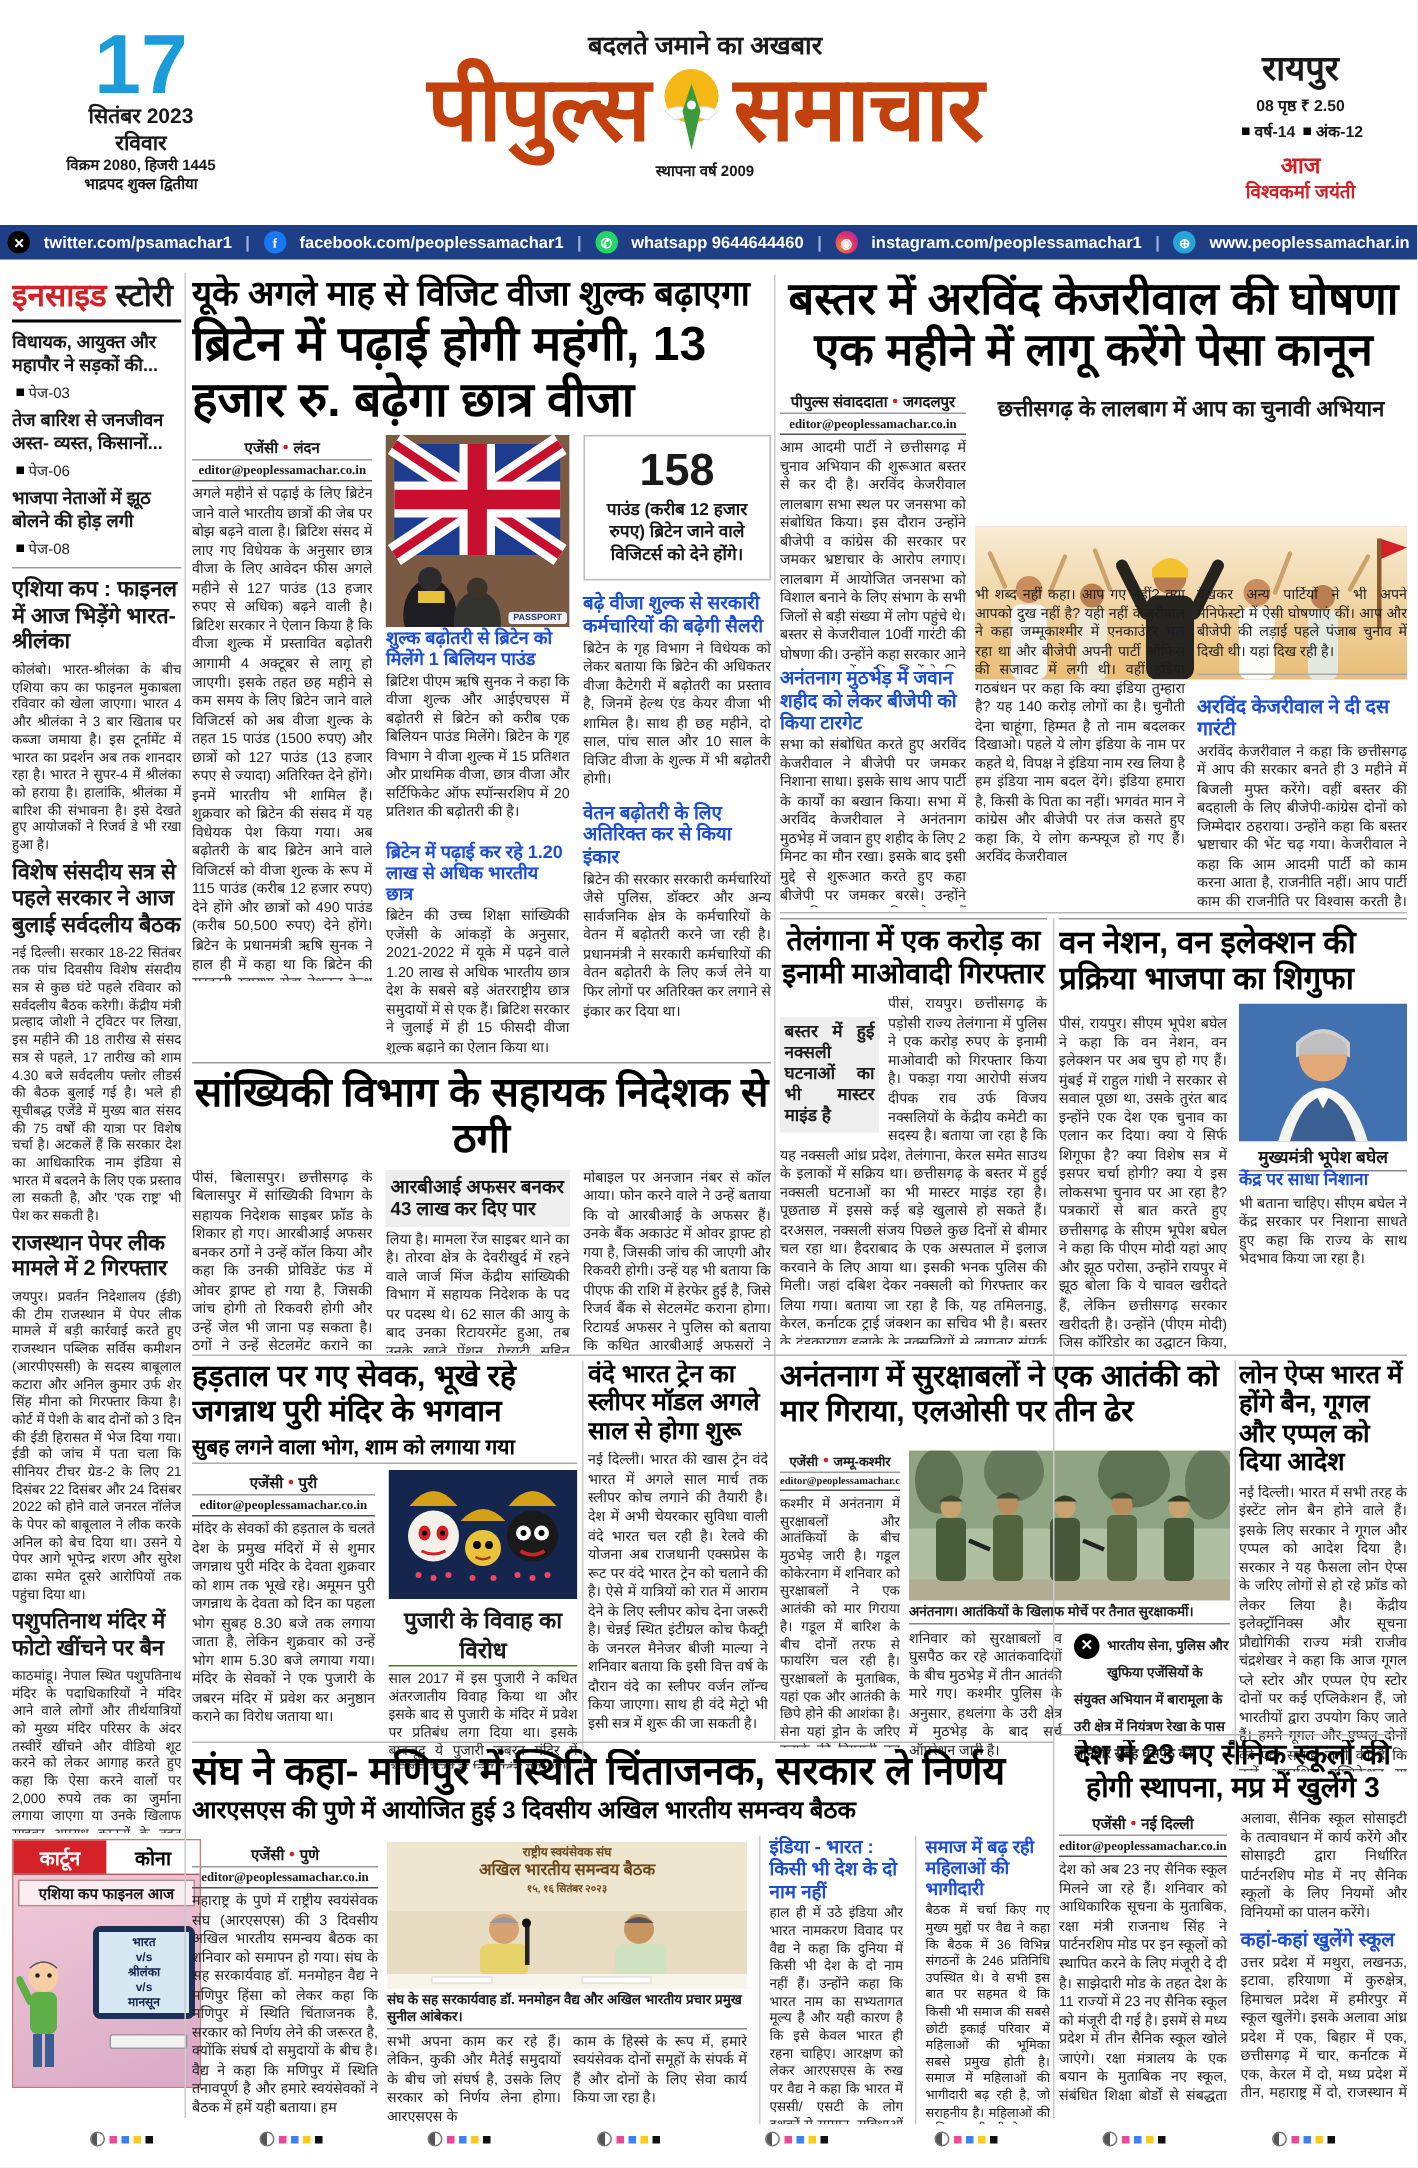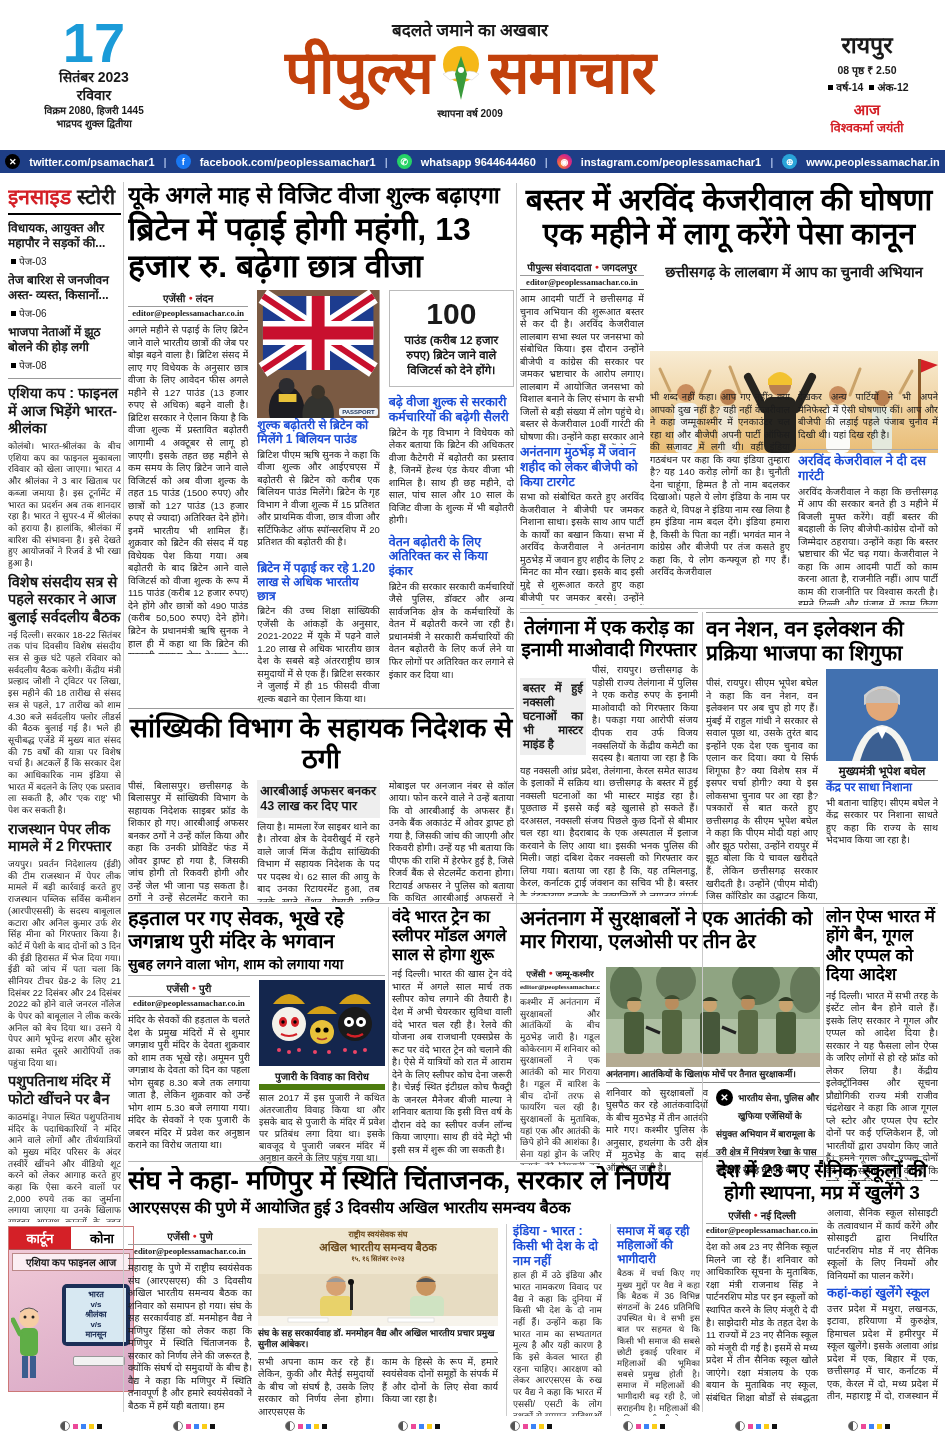--- a/index.html
+++ b/index.html
@@ -209,21 +209,21 @@
           </svg>
           <span style="position:absolute;right:2px;bottom:2px;background:#eef2f7;color:#21365e;font-size:6px;font-weight:bold;padding:1px 3px;border-radius:2px">PASSPORT</span>
         </div>
         <div class="subh" style="font-size:12px">शुल्क बढ़ोतरी से ब्रिटेन को मिलेंगे 1 बिलियन पाउंड</div>
         <div class="b" style="height:112px">ब्रिटिश पीएम ऋषि सुनक ने कहा कि वीजा शुल्क और आईएचएस में बढ़ोतरी से ब्रिटेन को करीब एक बिलियन पाउंड मिलेंगे। ब्रिटेन के गृह विभाग ने वीजा शुल्क में 15 प्रतिशत और प्राथमिक वीजा, छात्र वीजा और सर्टिफिकेट ऑफ स्पॉन्सरशिप में 20 प्रतिशत की बढ़ोतरी की है।</div>
         <div class="subh" style="font-size:12px">ब्रिटेन में पढ़ाई कर रहे 1.20 लाख से अधिक भारतीय छात्र</div>
         <div class="b" style="height:108px">ब्रिटेन की उच्च शिक्षा सांख्यिकी एजेंसी के आंकड़ों के अनुसार, 2021-2022 में यूके में पढ़ने वाले 1.20 लाख से अधिक भारतीय छात्र देश के सबसे बड़े अंतरराष्ट्रीय छात्र समुदायों में से एक हैं। ब्रिटिश सरकार ने जुलाई में ही 15 फीसदी वीजा शुल्क बढ़ाने का ऐलान किया था।</div>
       </div>
       <div style="width:127px">
         <div class="bignum-box">
-          <div class="bignum">100</div>
+          <div class="bignum">158</div>
           <div class="bignum-t">पाउंड (करीब 12 हजार रुपए) ब्रिटेन जाने वाले विजिटर्स को देने होंगे।</div>
         </div>
         <div class="subh" style="font-size:12.5px;margin-top:8px">बढ़े वीजा शुल्क से सरकारी कर्मचारियों की बढ़ेगी सैलरी</div>
         <div class="b" style="height:108px">ब्रिटेन के गृह विभाग ने विधेयक को लेकर बताया कि ब्रिटेन की अधिकतर वीजा कैटेगरी में बढ़ोतरी का प्रस्ताव है, जिनमें हेल्थ एंड केयर वीजा भी शामिल है। साथ ही छह महीने, दो साल, पांच साल और 10 साल के विजिट वीजा के शुल्क में भी बढ़ोतरी होगी।</div>
         <div class="subh" style="font-size:12.5px">वेतन बढ़ोतरी के लिए अतिरिक्त कर से किया इंकार</div>
         <div class="b" style="height:108px">ब्रिटेन की सरकार सरकारी कर्मचारियों जैसे पुलिस, डॉक्टर और अन्य सार्वजनिक क्षेत्र के कर्मचारियों के वेतन में बढ़ोतरी करने जा रही है। प्रधानमंत्री ने सरकारी कर्मचारियों की वेतन बढ़ोतरी के लिए कर्ज लेने या फिर लोगों पर अतिरिक्त कर लगाने से इंकार कर दिया था।</div>
       </div>
     </div>
   </div>
 
@@ -278,21 +278,21 @@
           <rect x="176" y="54" width="24" height="48" rx="6" fill="#fbfbf8"></rect>
         <circle cx="232" cy="47" r="8" fill="#b97f50"></circle>
           <rect x="222" y="56" width="20" height="46" rx="5" fill="#e4e9dd"></rect>
         <path d="M270 8 L288 14 L270 22 Z" fill="#d42027"></path>
           <rect x="268" y="8" width="3" height="60" fill="#8a5a2b"></rect>
       </svg>
     </div>
     <div class="b abs" style="left:130px;top:208px;width:140px;height:212px">भी शब्द नहीं कहा। आप गए नहीं? क्या आपको दुख नहीं है? यही नहीं केजरीवाल ने कहा जम्मूकाश्मीर में एनकाउंटर चल रहा था और बीजेपी अपनी पार्टी ऑफिस की सजावट में लगी थी। वहीं इंडिया गठबंधन पर कहा कि क्या इंडिया तुम्हारा है? यह 140 करोड़ लोगों का है। चुनौती देना चाहूंगा, हिम्मत है तो नाम बदलकर दिखाओ। पहले ये लोग इंडिया के नाम पर कहते थे, विपक्ष ने इंडिया नाम रख लिया है हम इंडिया नाम बदल देंगे। इंडिया हमारा है, किसी के पिता का नहीं। भगवंत मान ने कांग्रेस और बीजेपी पर तंज कसते हुए कहा कि, ये लोग कन्फ्यूज हो गए हैं। अरविंद केजरीवाल</div>
     <div class="abs" style="left:278px;top:208px;width:140px;height:214px;overflow:hidden">
       <div class="b" style="height:58px">देखकर अन्य पार्टियों ने भी अपने मेनिफेस्टो में ऐसी घोषणाएं कीं। आप और बीजेपी की लड़ाई पहले पंजाब चुनाव में दिखी थी। यहां दिख रही है।</div>
-      <div class="subh" style="font-size:13px;border-top:1px solid #aaa;padding-top:3px">अरविंद केजरीवाल ने दी दस गारंटी</div>
+      <div class="subh" style="font-size:13px;border-top:1px solid #aaa;padding-top:13px">अरविंद केजरीवाल ने दी दस गारंटी</div>
       <div class="b" style="height:130px">अरविंद केजरीवाल ने कहा कि छत्तीसगढ़ में आप की सरकार बनते ही 3 महीने में बिजली मुफ्त करेंगे। वहीं बस्तर की बदहाली के लिए बीजेपी-कांग्रेस दोनों को जिम्मेदार ठहराया। उन्होंने कहा कि बस्तर भ्रष्टाचार की भेंट चढ़ गया। केजरीवाल ने कहा कि आम आदमी पार्टी को काम करना आता है, राजनीति नहीं। आप पार्टी काम की राजनीति पर विश्वास करती है। हमने दिल्ली और पंजाब में काम किया इसलिए हमें लोग पसंद करते हैं।</div>
     </div>
   </div>
 
   <div class="abs" style="left:520px;top:612px;width:178px;height:291px;overflow:hidden;border-top:1px solid #999;padding-top:4px">
     <div class="hl ctr" style="font-size:19px">तेलंगाना में एक करोड़ का इनामी माओवादी गिरफ्तार</div>
     <div class="b" style="margin-top:4px;height:232px">
       <span class="inset" style="float:left;width:66px;margin:14px 6px 2px 0;font-size:11.5px;display:block">बस्तर में हुई नक्सली घटनाओं का भी मास्टर माइंड है</span>
       <span>पीसं, रायपुर। छत्तीसगढ़ के पड़ोसी राज्य तेलंगाना में पुलिस ने एक करोड़ रुपए के इनामी माओवादी को गिरफ्तार किया है। पकड़ा गया आरोपी संजय दीपक राव उर्फ विजय नक्सलियों के केंद्रीय कमेटी का सदस्य है। बताया जा रहा है कि यह नक्सली आंध्र प्रदेश, तेलंगाना, केरल समेत साउथ के इलाकों में सक्रिय था। छत्तीसगढ़ के बस्तर में हुई नक्सली घटनाओं का भी मास्टर माइंड रहा है। पूछताछ में इससे कई बड़े खुलासे हो सकते हैं। दरअसल, नक्सली संजय पिछले कुछ दिनों से बीमार चल रहा था। हैदराबाद के एक अस्पताल में इलाज करवाने के लिए आया था। इसकी भनक पुलिस की मिली। जहां दबिश देकर नक्सली को गिरफ्तार कर लिया गया। बताया जा रहा है कि, यह तमिलनाडु, केरल, कर्नाटक ट्राई जंक्शन का सचिव भी है। बस्तर के दंडकारण्य इलाके के नक्सलियों से लगातार संपर्क में था। पुलिस उससे पूछताछ कर रही है। सूत्रों के अनुसार, नक्सली संजय नई वारदातों के लिए साजिश रचने का काम करता था। ऐसा बताया जा रहा है कि, बस्तर के ताड़मेटला, रानी बोदली, झीरम में हुई नक्सली वारदातों का वह मास्टरमाइंड भी था।</span>
     </div>
@@ -358,21 +358,21 @@
                 <circle cx="30" cy="72" r="2"></circle>
                 <circle cx="40" cy="70" r="2"></circle>
                 <circle cx="56" cy="72" r="2"></circle>
                 <circle cx="70" cy="72" r="2"></circle>
                 <circle cx="86" cy="70" r="2"></circle>
                 <circle cx="96" cy="72" r="2"></circle>
                 <circle cx="106" cy="70" r="2"></circle>
             </g>
           </svg>
         </div>
-        <div class="ctr bold" style="font-size:10px;margin-top:3px;border-bottom:6px solid #4d7c0f;padding-bottom:1px">पुजारी के विवाह का विरोध</div>
+        <div class="ctr bold" style="font-size:15px;margin-top:3px;border-bottom:1px solid #4d7c0f;padding-bottom:1px">पुजारी के विवाह का विरोध</div>
         <div class="bs" style="height:96px;margin-top:2px;font-size:9.3px">साल 2017 में इस पुजारी ने कथित अंतरजातीय विवाह किया था और इसके बाद से पुजारी के मंदिर में प्रवेश पर प्रतिबंध लगा दिया था। इसके बावजूद ये पुजारी जबरन मंदिर में अनुष्ठान करने के लिए पहुंच गया था।</div>
       </div>
     </div>
   </div>
 
   <div class="abs" style="left:392px;top:907px;width:120px;height:272px;overflow:hidden">
     <div class="hl" style="font-size:16.5px">वंदे भारत ट्रेन का स्लीपर मॉडल अगले साल से होगा शुरू</div>
     <div class="b" style="margin-top:5px;height:206px">नई दिल्ली। भारत की खास ट्रेन वंदे भारत में अगले साल मार्च तक स्लीपर कोच लगाने की तैयारी है। देश में अभी चेयरकार सुविधा वाली वंदे भारत चल रही है। रेलवे की योजना अब राजधानी एक्सप्रेस के रूट पर वंदे भारत ट्रेन को चलाने की है। ऐसे में यात्रियों को रात में आराम देने के लिए स्लीपर कोच देना जरूरी है। चेन्नई स्थित इंटीग्रल कोच फैक्ट्री के जनरल मैनेजर बीजी माल्या ने शनिवार बताया कि इसी वित्त वर्ष के दौरान वंदे का स्लीपर वर्जन लॉन्च किया जाएगा। साथ ही वंदे मेट्रो भी इसी सत्र में शुरू की जा सकती है।</div>
   </div>
 

